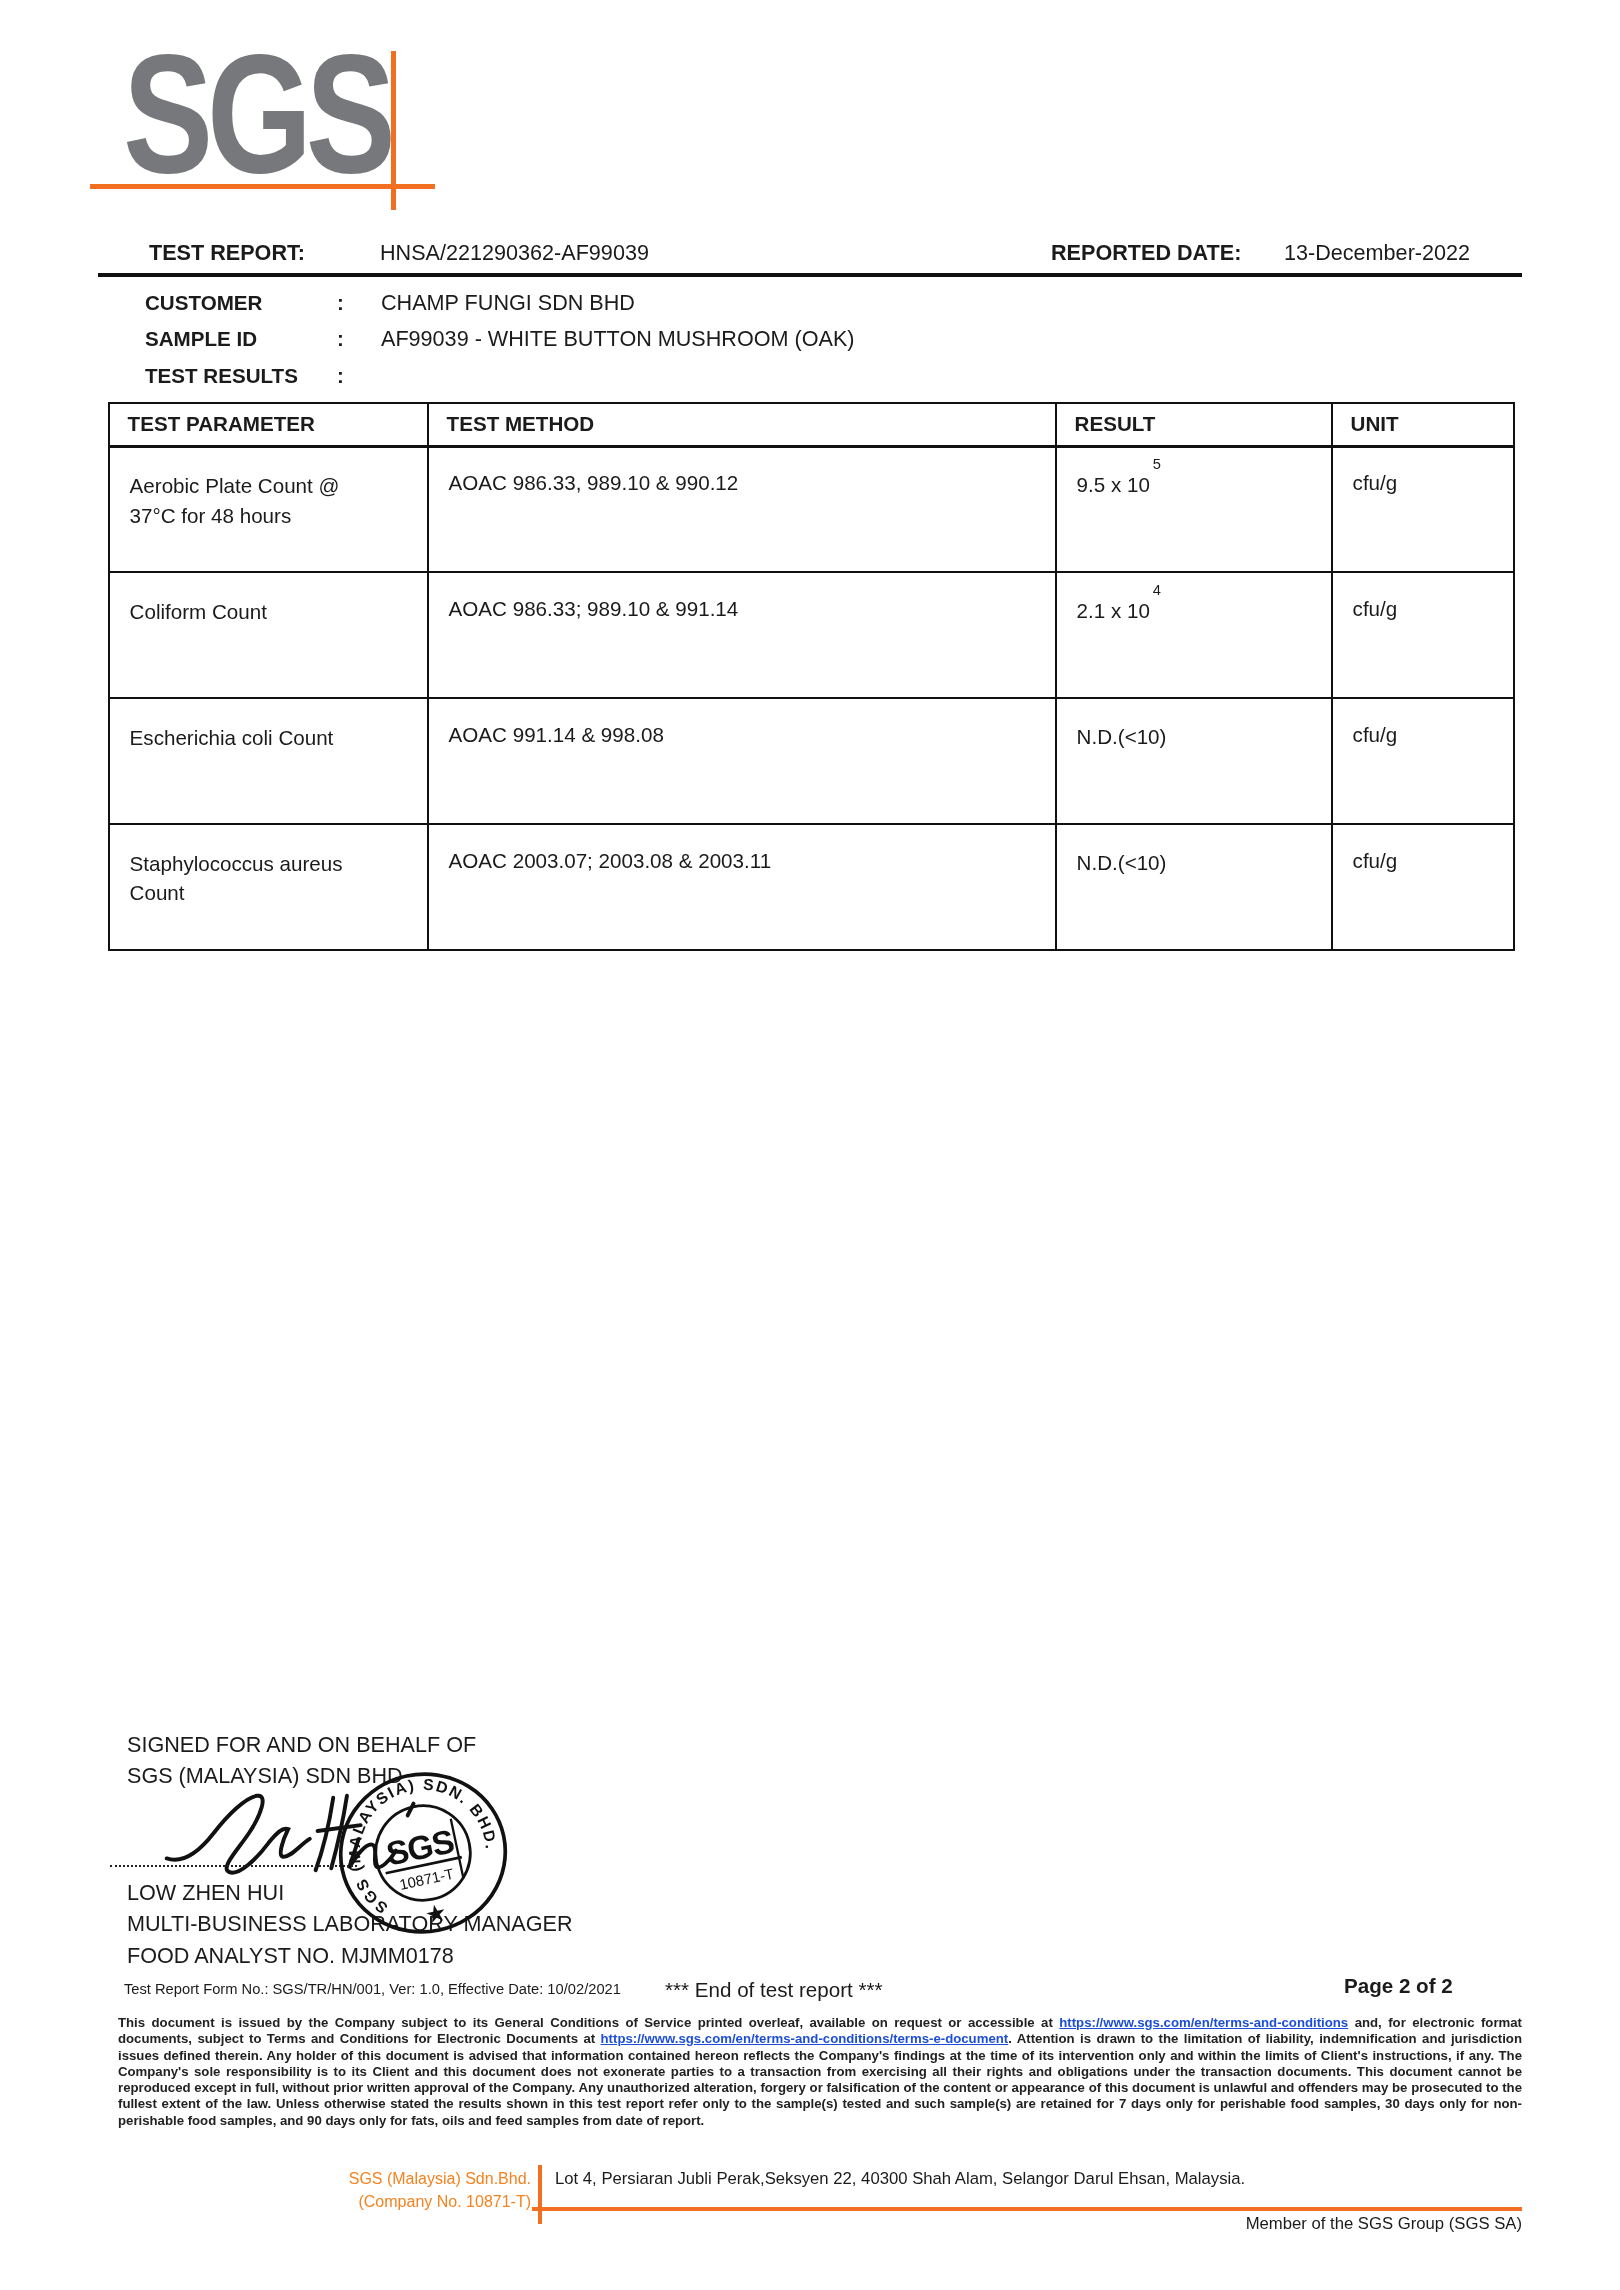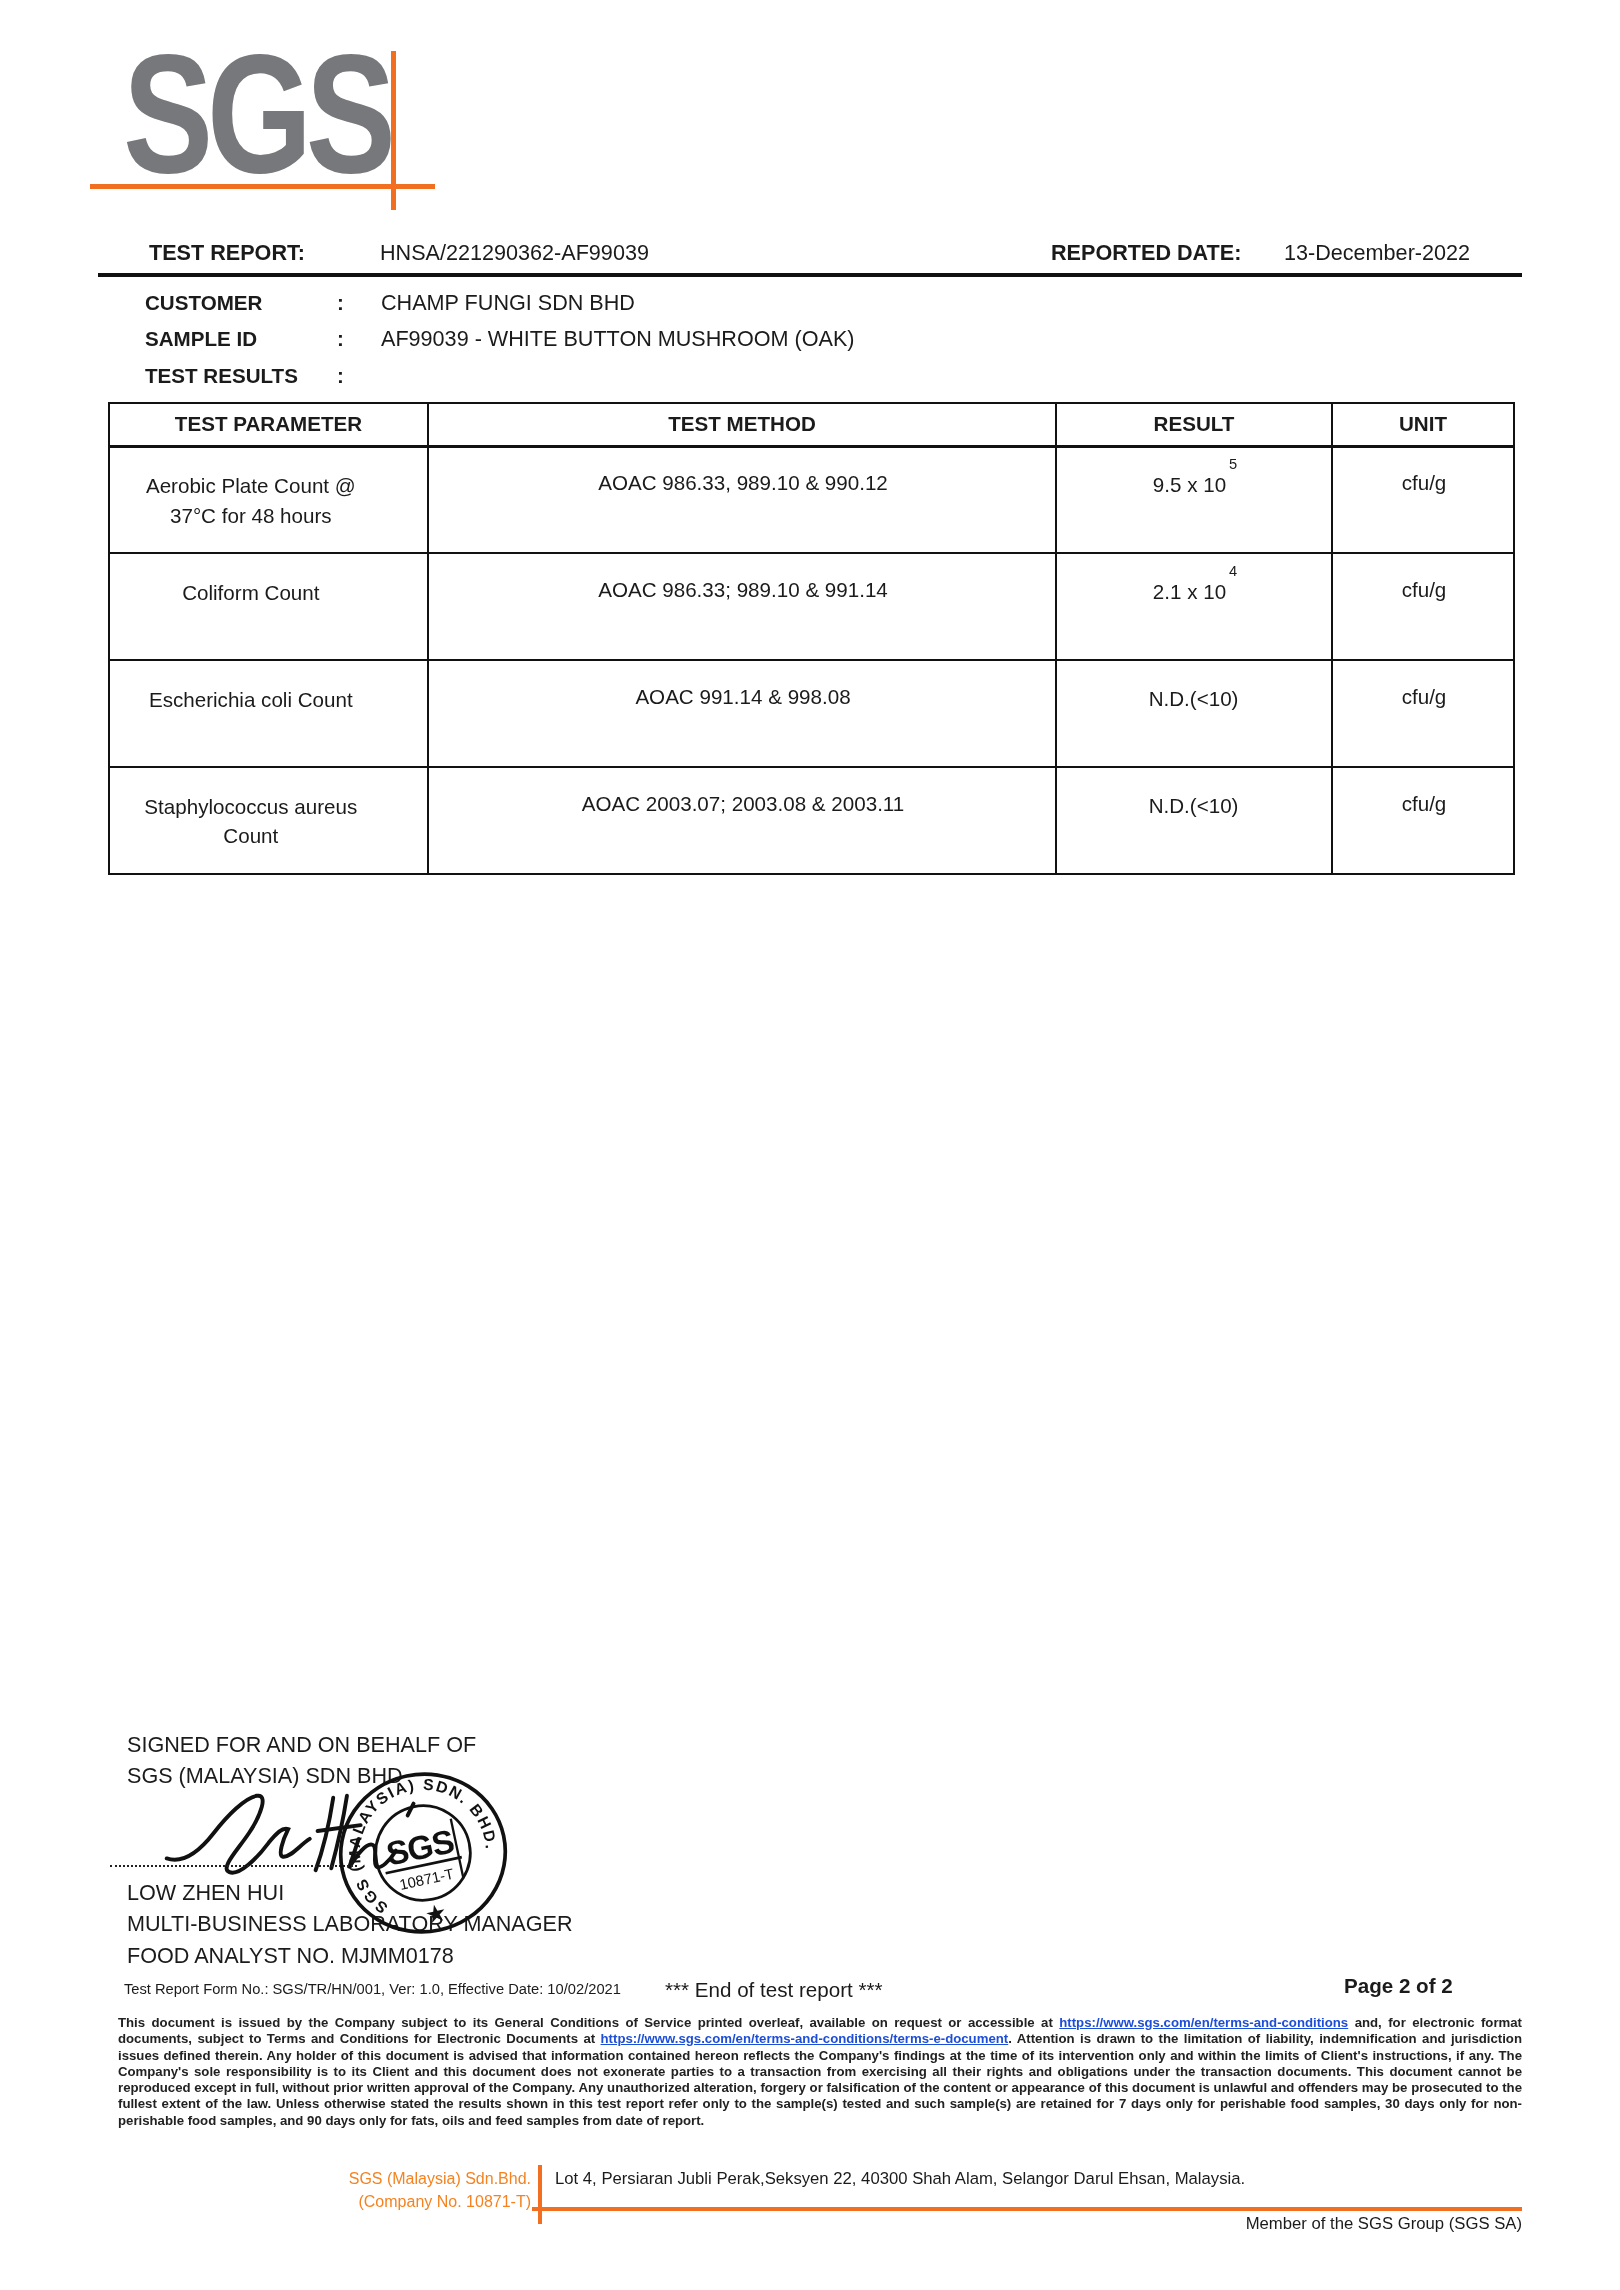--- a/index.html
+++ b/index.html
@@ -37,28 +37,28 @@
   table.results {
     position: absolute; left: 108px; top: 402px; width: 1406px;
     border-collapse: collapse; table-layout: fixed;
   }
   table.results col.c1 { width: 319px; }
   table.results col.c2 { width: 628px; }
   table.results col.c3 { width: 276px; }
   table.results col.c4 { width: 182px; }
   table.results th, table.results td {
     border: 2px solid #111; font-size: 20.6px; font-weight: normal;
-    text-align: center; vertical-align: top; padding: 23.5px 17.6px 0 19.6px;
+    text-align: left; vertical-align: top; padding: 23.5px 17.6px 0 19.6px;
   }
   table.results thead th {
     border-bottom: 3.9px solid #111; font-weight: bold;
     height: 43px; vertical-align: middle; padding: 0 17.6px;
   }
   table.results { border: 2.9px solid #111; }
-  table.results tbody td { height: 107px; border-top: 2.9px solid #111; }
+  table.results tbody td { height: 126px; border-top: 2.9px solid #111; }
   table.results td.param { padding-right: 55px; line-height: 1.45; }
   table.results td.result sup {
     font-size: 14.7px; position: relative; top: -14.7px; margin-left: 2.9px;
   }
 
   
   .sig-line { left: 127px; font-size: 21.6px; }
   .dotted-line { left: 110px; top: 1865px; width: 247px; border-bottom: 2.9px dotted #222; }
   .footnote { left: 124px; top: 1981px; font-size: 14.7px; }
   .end-note { left: 665px; top: 1978px; font-size: 20.6px; }

